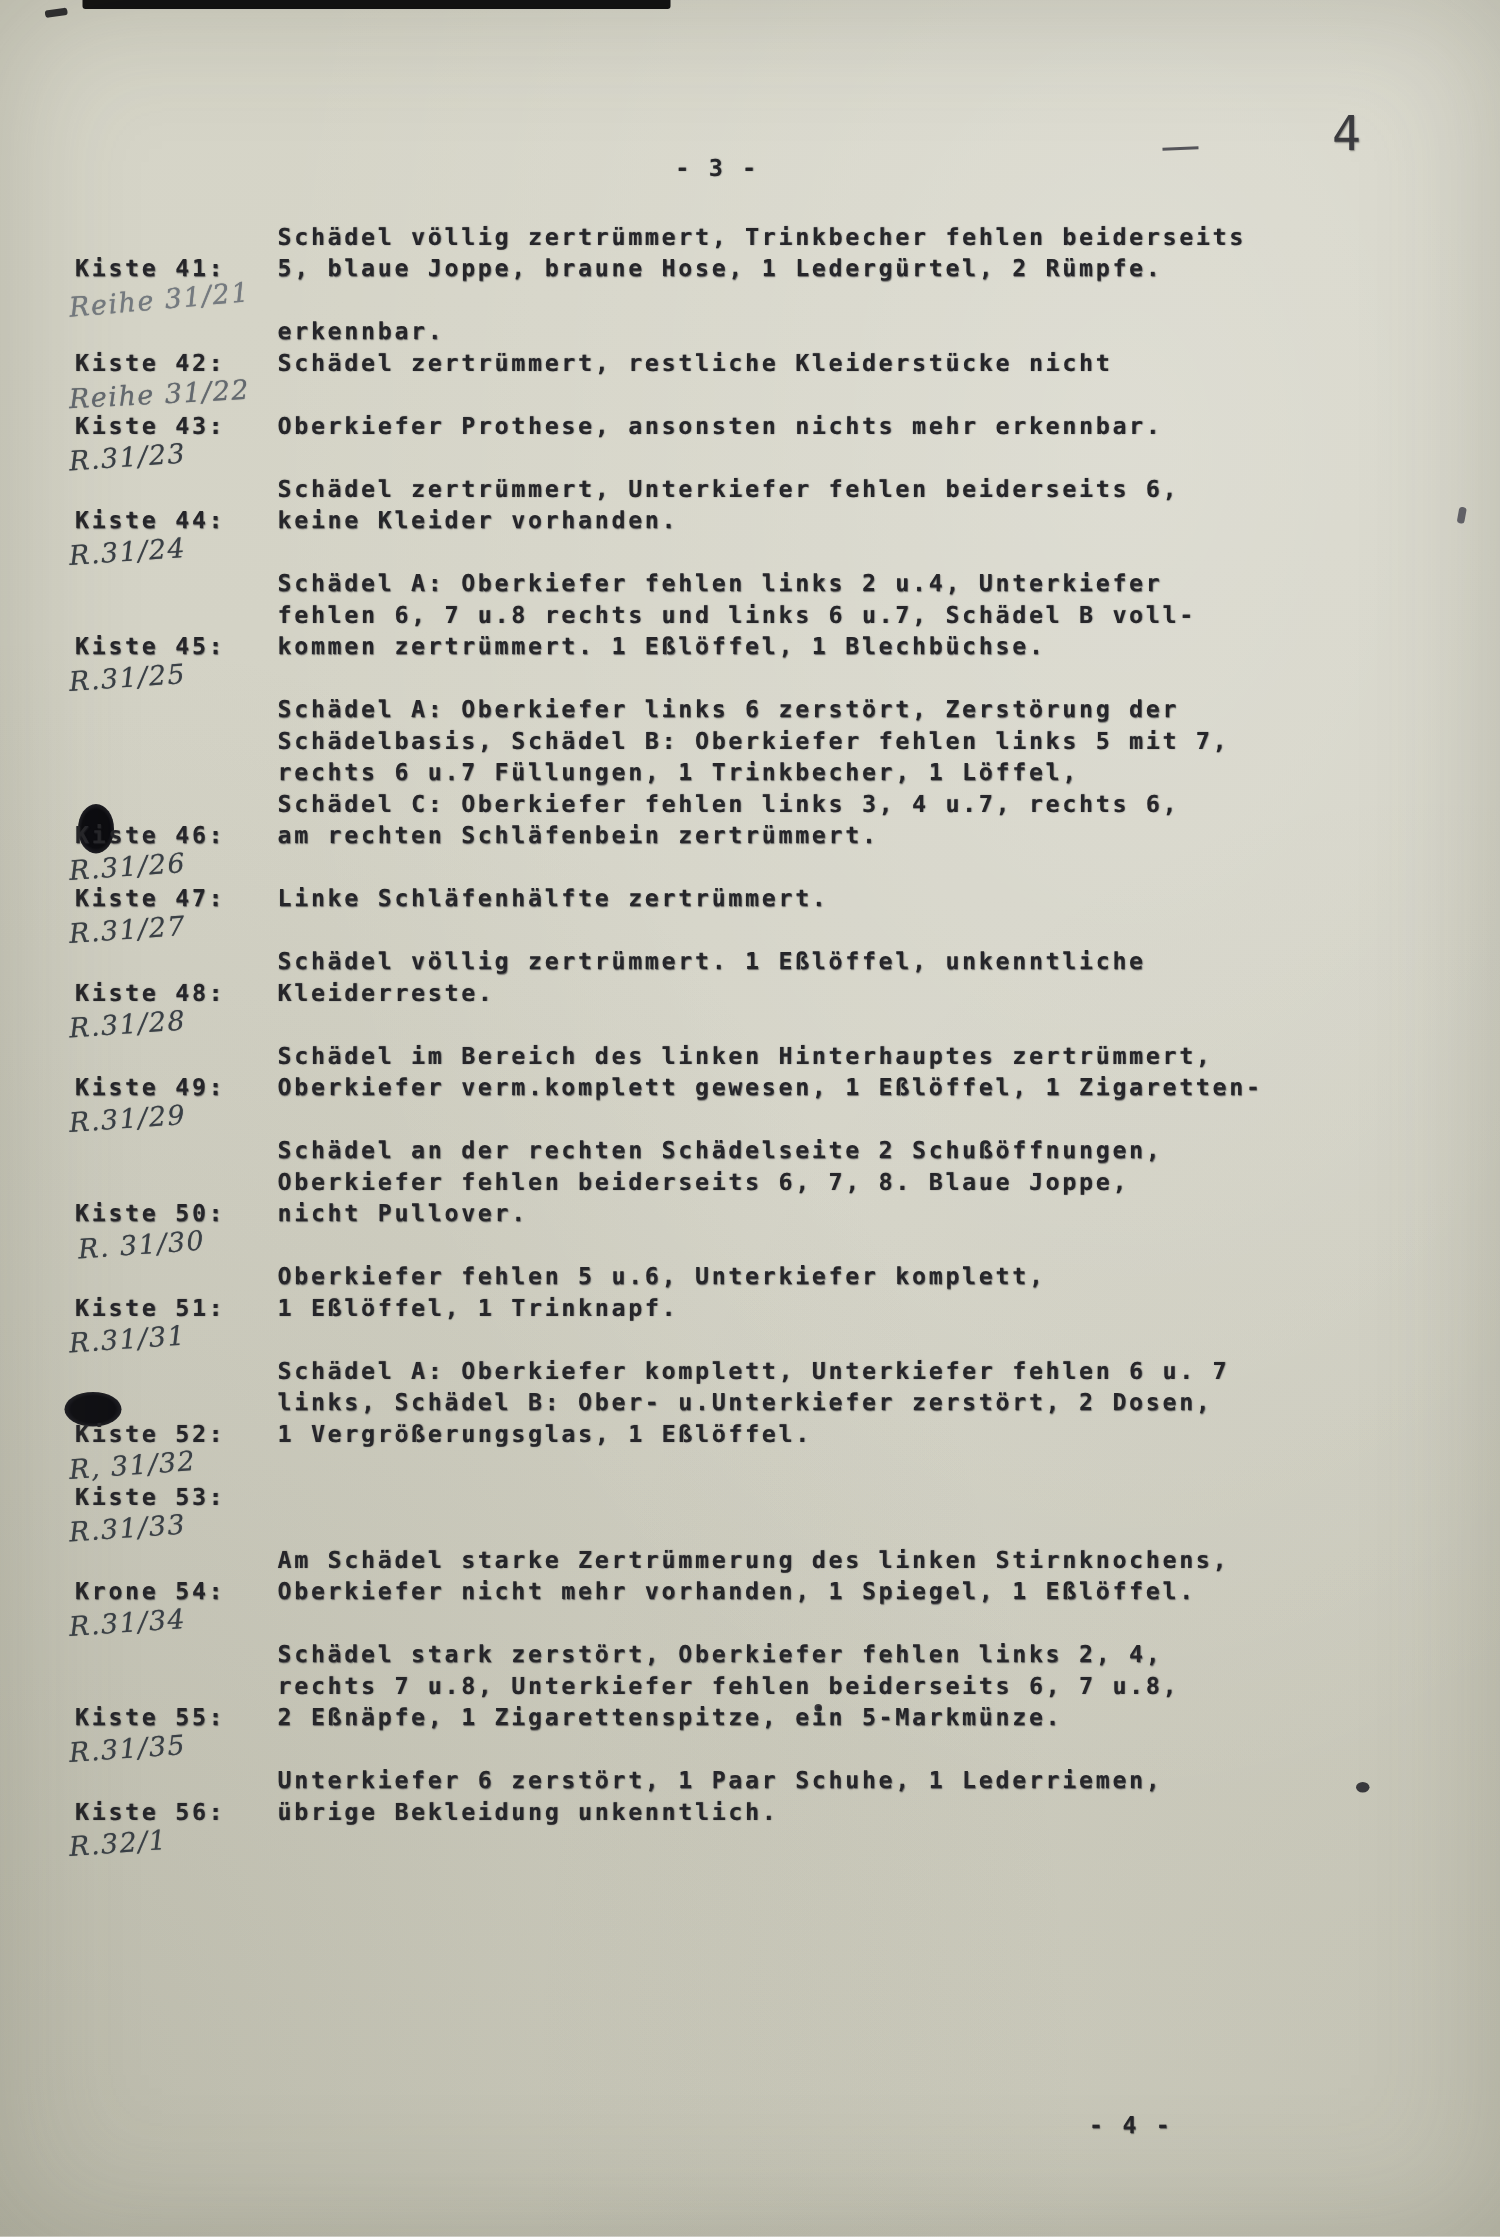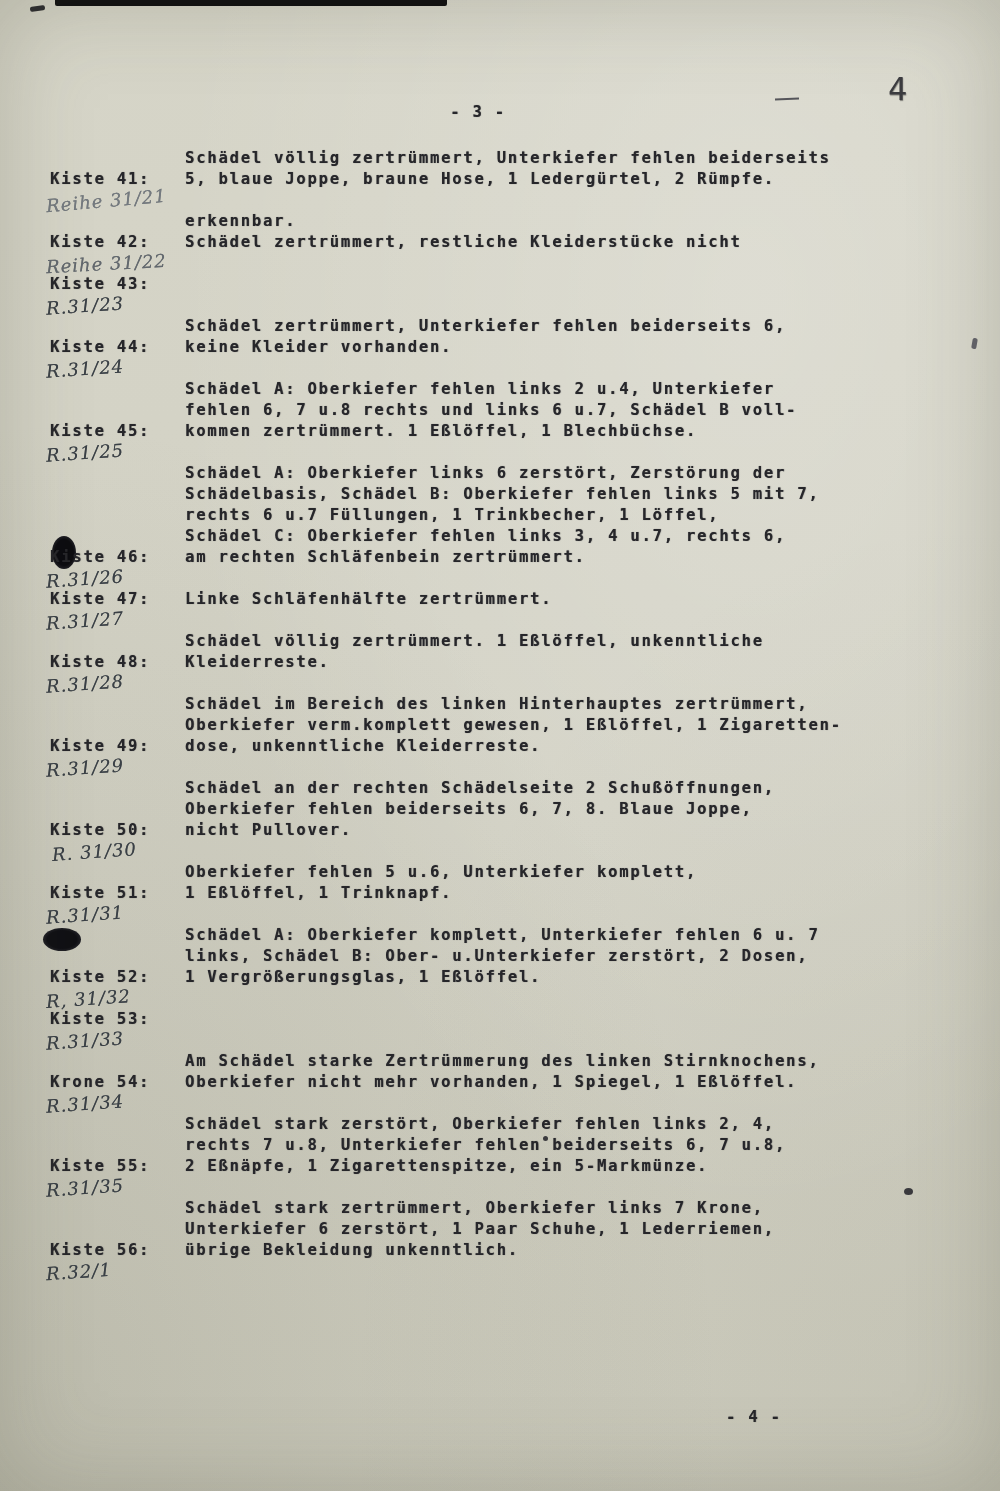--- a/index.html
+++ b/index.html
@@ -129,41 +129,44 @@
 <div class="corner-dash"></div>
 <div class="page-header typed">- 3 -</div>
 
 <div id="entries">
   <div class="entry">
     <div class="label-col">
       <div class="kiste-label typed">Kiste 41:</div>
       <div class="annotation">Reihe 31/21</div>
     </div>
     <div class="entry-text">
-        <div class="tline typed">Schädel völlig zertrümmert, Unterkiefer fehlen beiderseits</div>
+        <div class="tline typed">Schädel völlig zertrümmert, Trinkbecher fehlen beiderseits</div>
         <div class="tline typed">5, blaue Joppe, braune Hose, 1 Ledergürtel, 2 Rümpfe.</div>
       </div>
   </div>
 
   <div class="entry">
     <div class="label-col">
       <div class="kiste-label typed">Kiste 42:</div>
       <div class="annotation">Reihe 31/22</div>
     </div>
     <div class="entry-text">
         <div class="tline typed">erkennbar.</div>
         <div class="tline typed">Schädel zertrümmert, restliche Kleiderstücke nicht</div>
       </div>
   </div>
 
   <div class="entry">
     <div class="label-col">
       <div class="kiste-label typed">Kiste 43:</div>
       <div class="annotation">R.31/23</div>
     </div>
+    <div class="entry-text">
+        <div class="tline typed">Oberkiefer Prothese, ansonsten nichts mehr erkennbar.</div>
+      </div>
   </div>
 
   <div class="entry">
     <div class="label-col">
       <div class="kiste-label typed">Kiste 44:</div>
       <div class="annotation">R.31/24</div>
     </div>
     <div class="entry-text">
         <div class="tline typed">Schädel zertrümmert, Unterkiefer fehlen beiderseits 6,</div>
         <div class="tline typed">keine Kleider vorhanden.</div>
@@ -218,21 +221,20 @@
   </div>
 
   <div class="entry">
     <div class="label-col">
       <div class="kiste-label typed">Kiste 49:</div>
       <div class="annotation">R.31/29</div>
     </div>
     <div class="entry-text">
         <div class="tline typed">Schädel im Bereich des linken Hinterhauptes zertrümmert,</div>
         <div class="tline typed">Oberkiefer verm.komplett gewesen, 1 Eßlöffel, 1 Zigaretten-</div>
-        <div class="tline typed">dose, unkenntliche Kleiderreste.</div>
       </div>
   </div>
 
   <div class="entry">
     <div class="label-col">
       <div class="kiste-label typed">Kiste 50:</div>
       <div class="annotation">R. 31/30</div>
     </div>
     <div class="entry-text">
         <div class="tline typed">Schädel an der rechten Schädelseite 2 Schußöffnungen,</div>
@@ -293,21 +295,20 @@
         <div class="tline typed">2 Eßnäpfe, 1 Zigarettenspitze, ein 5-Markmünze.</div>
       </div>
   </div>
 
   <div class="entry">
     <div class="label-col">
       <div class="kiste-label typed">Kiste 56:</div>
       <div class="annotation">R.32/1</div>
     </div>
     <div class="entry-text">
-        <div class="tline typed">Schädel stark zertrümmert, Oberkiefer links 7 Krone,</div>
         <div class="tline typed">Unterkiefer 6 zerstört, 1 Paar Schuhe, 1 Lederriemen,</div>
         <div class="tline typed">übrige Bekleidung unkenntlich.</div>
       </div>
   </div>
 </div>
 
 <div class="page-footer typed">- 4 -</div>
 
 <div class="vignette"></div>
 

